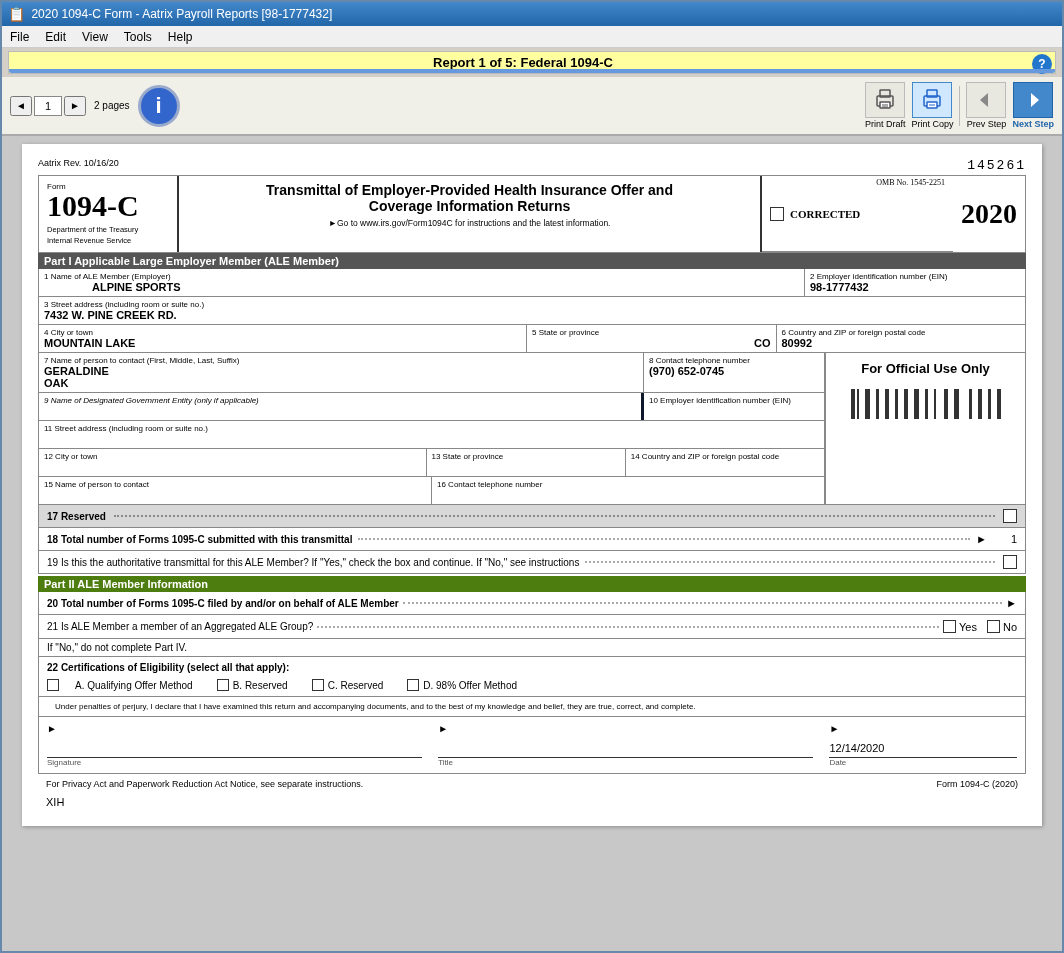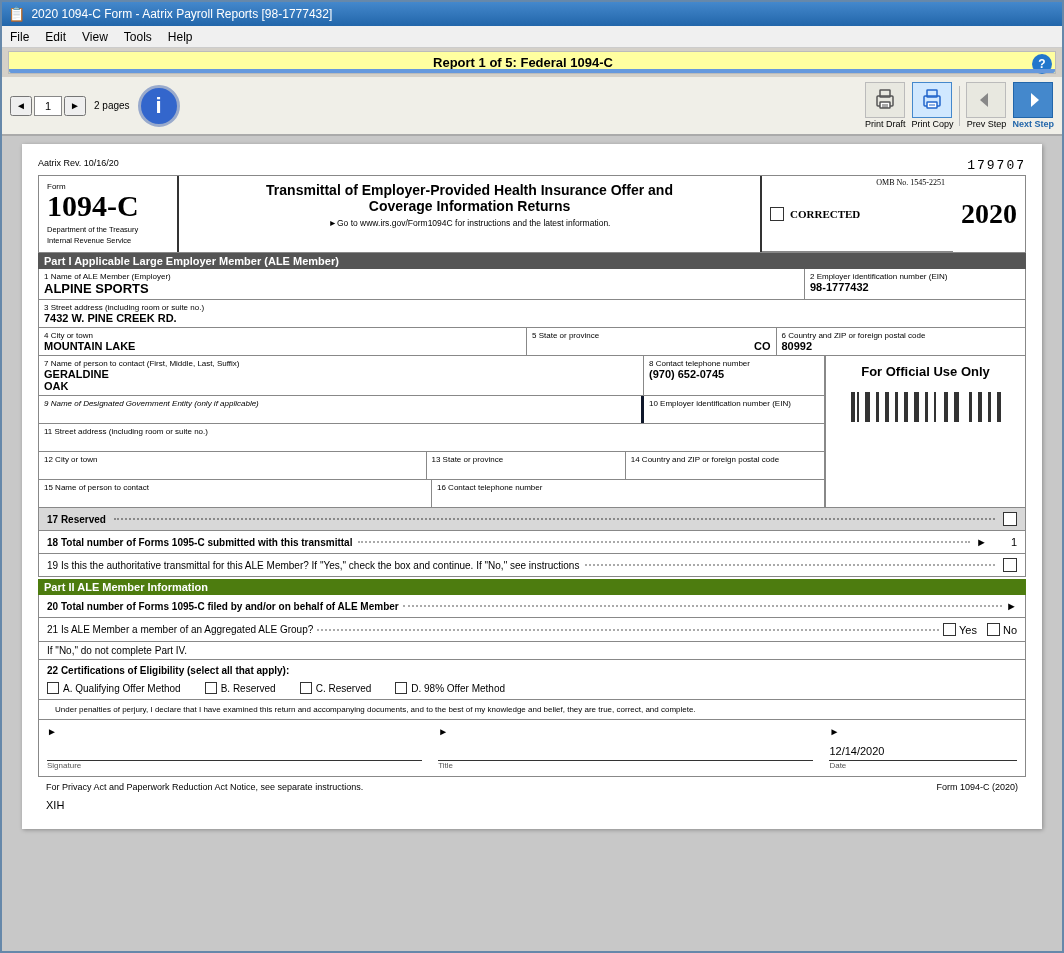--- a/index.html
+++ b/index.html
@@ -98,21 +98,21 @@
         <div style="font-size: 9px; color: #2266aa; font-weight: bold;">Next Step</div>
       </div>
     </div>
   </div>
 
   <div style="background: #c8c8c8; flex: 1; overflow-y: auto; padding: 8px;">
     <div style="background: white; padding: 14px 16px; max-width: 1020px; margin: 0 auto; box-shadow: 1px 1px 4px rgba(0,0,0,0.3);">
 
       <div style="display: flex; justify-content: space-between; align-items: flex-start; margin-bottom: 2px;">
         <div style="font-size: 9px;">Aatrix Rev. 10/16/20</div>
-        <div style="font-size: 13px; font-family: 'Courier New', monospace; letter-spacing: 2px;">179707</div>
+        <div style="font-size: 13px; font-family: 'Courier New', monospace; letter-spacing: 2px;">145261</div>
       </div>
 
       <div style="display: flex; align-items: stretch; border: 1px solid #888; margin-bottom: 0;">
 
         <div style="padding: 6px 8px; border-right: 2px solid #333; min-width: 140px;">
           <div style="font-size: 8px;">Form</div>
           <div style="font-size: 30px; font-weight: bold; font-family: 'Times New Roman', serif; line-height: 1;">1094-C</div>
           <div style="font-size: 7.5px; margin-top: 4px; line-height: 1.4;">
             <div>Department of the Treasury</div>
             <div>Internal Revenue Service</div>
@@ -133,21 +133,21 @@
           <div style="font-size: 8px; padding: 2px 8px; border-bottom: 1px solid #888;">OMB No. 1545-2251</div>
           <div style="font-size: 28px; font-weight: bold; text-align: center; padding: 2px 8px; flex: 1; display: flex; align-items: center; justify-content: center;">2020</div>
         </div>
       </div>
 
       <div style="background: #555; color: white; padding: 2px 6px; font-size: 11px; font-weight: bold;">Part I    Applicable Large Employer Member (ALE Member)</div>
 
       <div style="display: flex; border: 1px solid #888; border-top: none;">
         <div style="flex: 1; padding: 3px 5px; border-right: 1px solid #888;">
           <div style="font-size: 8px;">1  Name of ALE Member (Employer)</div>
-          <div style="font-size: 13px; font-weight: bold;">ALPINE SPORTS</div>
+          <div style="font-size: 11px; font-weight: bold; margin-left: 48px;">ALPINE SPORTS</div>
         </div>
         <div style="min-width: 220px; padding: 3px 5px;">
           <div style="font-size: 8px;">2  Employer identification number (EIN)</div>
           <div style="font-size: 11px; font-weight: bold;">98-1777432</div>
         </div>
       </div>
 
       <div style="border: 1px solid #888; border-top: none; padding: 3px 5px;">
         <div style="font-size: 8px;">3  Street address (including room or suite no.)</div>
         <div style="font-size: 11px; font-weight: bold;">7432 W. PINE CREEK RD.</div>
@@ -302,21 +302,21 @@
           <div style="width: 13px; height: 13px; border: 1px solid #333; background: white;"></div>
           <span style="font-size: 11px;">No</span>
         </div>
       </div>
 
       <div style="padding: 3px 8px; font-size: 10px; border: 1px solid #888; border-top: none;">If "No," do not complete Part IV.</div>
 
       <div style="border: 1px solid #888; border-top: none; padding: 5px 8px;">
         <div style="font-size: 10px; font-weight: bold; margin-bottom: 6px;">22  Certifications of Eligibility (select all that apply):</div>
         <div style="display: flex; gap: 24px; align-items: center;">
-          <div style="display: flex; align-items: center; gap: 4px;">
+          <div style="display: flex; align-items: center; gap: 16px;">
             <div style="width: 12px; height: 12px; border: 1px solid #333; background: white;"></div>
             <span style="font-size: 10px;">A. Qualifying Offer Method</span>
           </div>
           <div style="display: flex; align-items: center; gap: 4px;">
             <div style="width: 12px; height: 12px; border: 1px solid #333; background: white;"></div>
             <span style="font-size: 10px;">B. Reserved</span>
           </div>
           <div style="display: flex; align-items: center; gap: 4px;">
             <div style="width: 12px; height: 12px; border: 1px solid #333; background: white;"></div>
             <span style="font-size: 10px;">C. Reserved</span>

